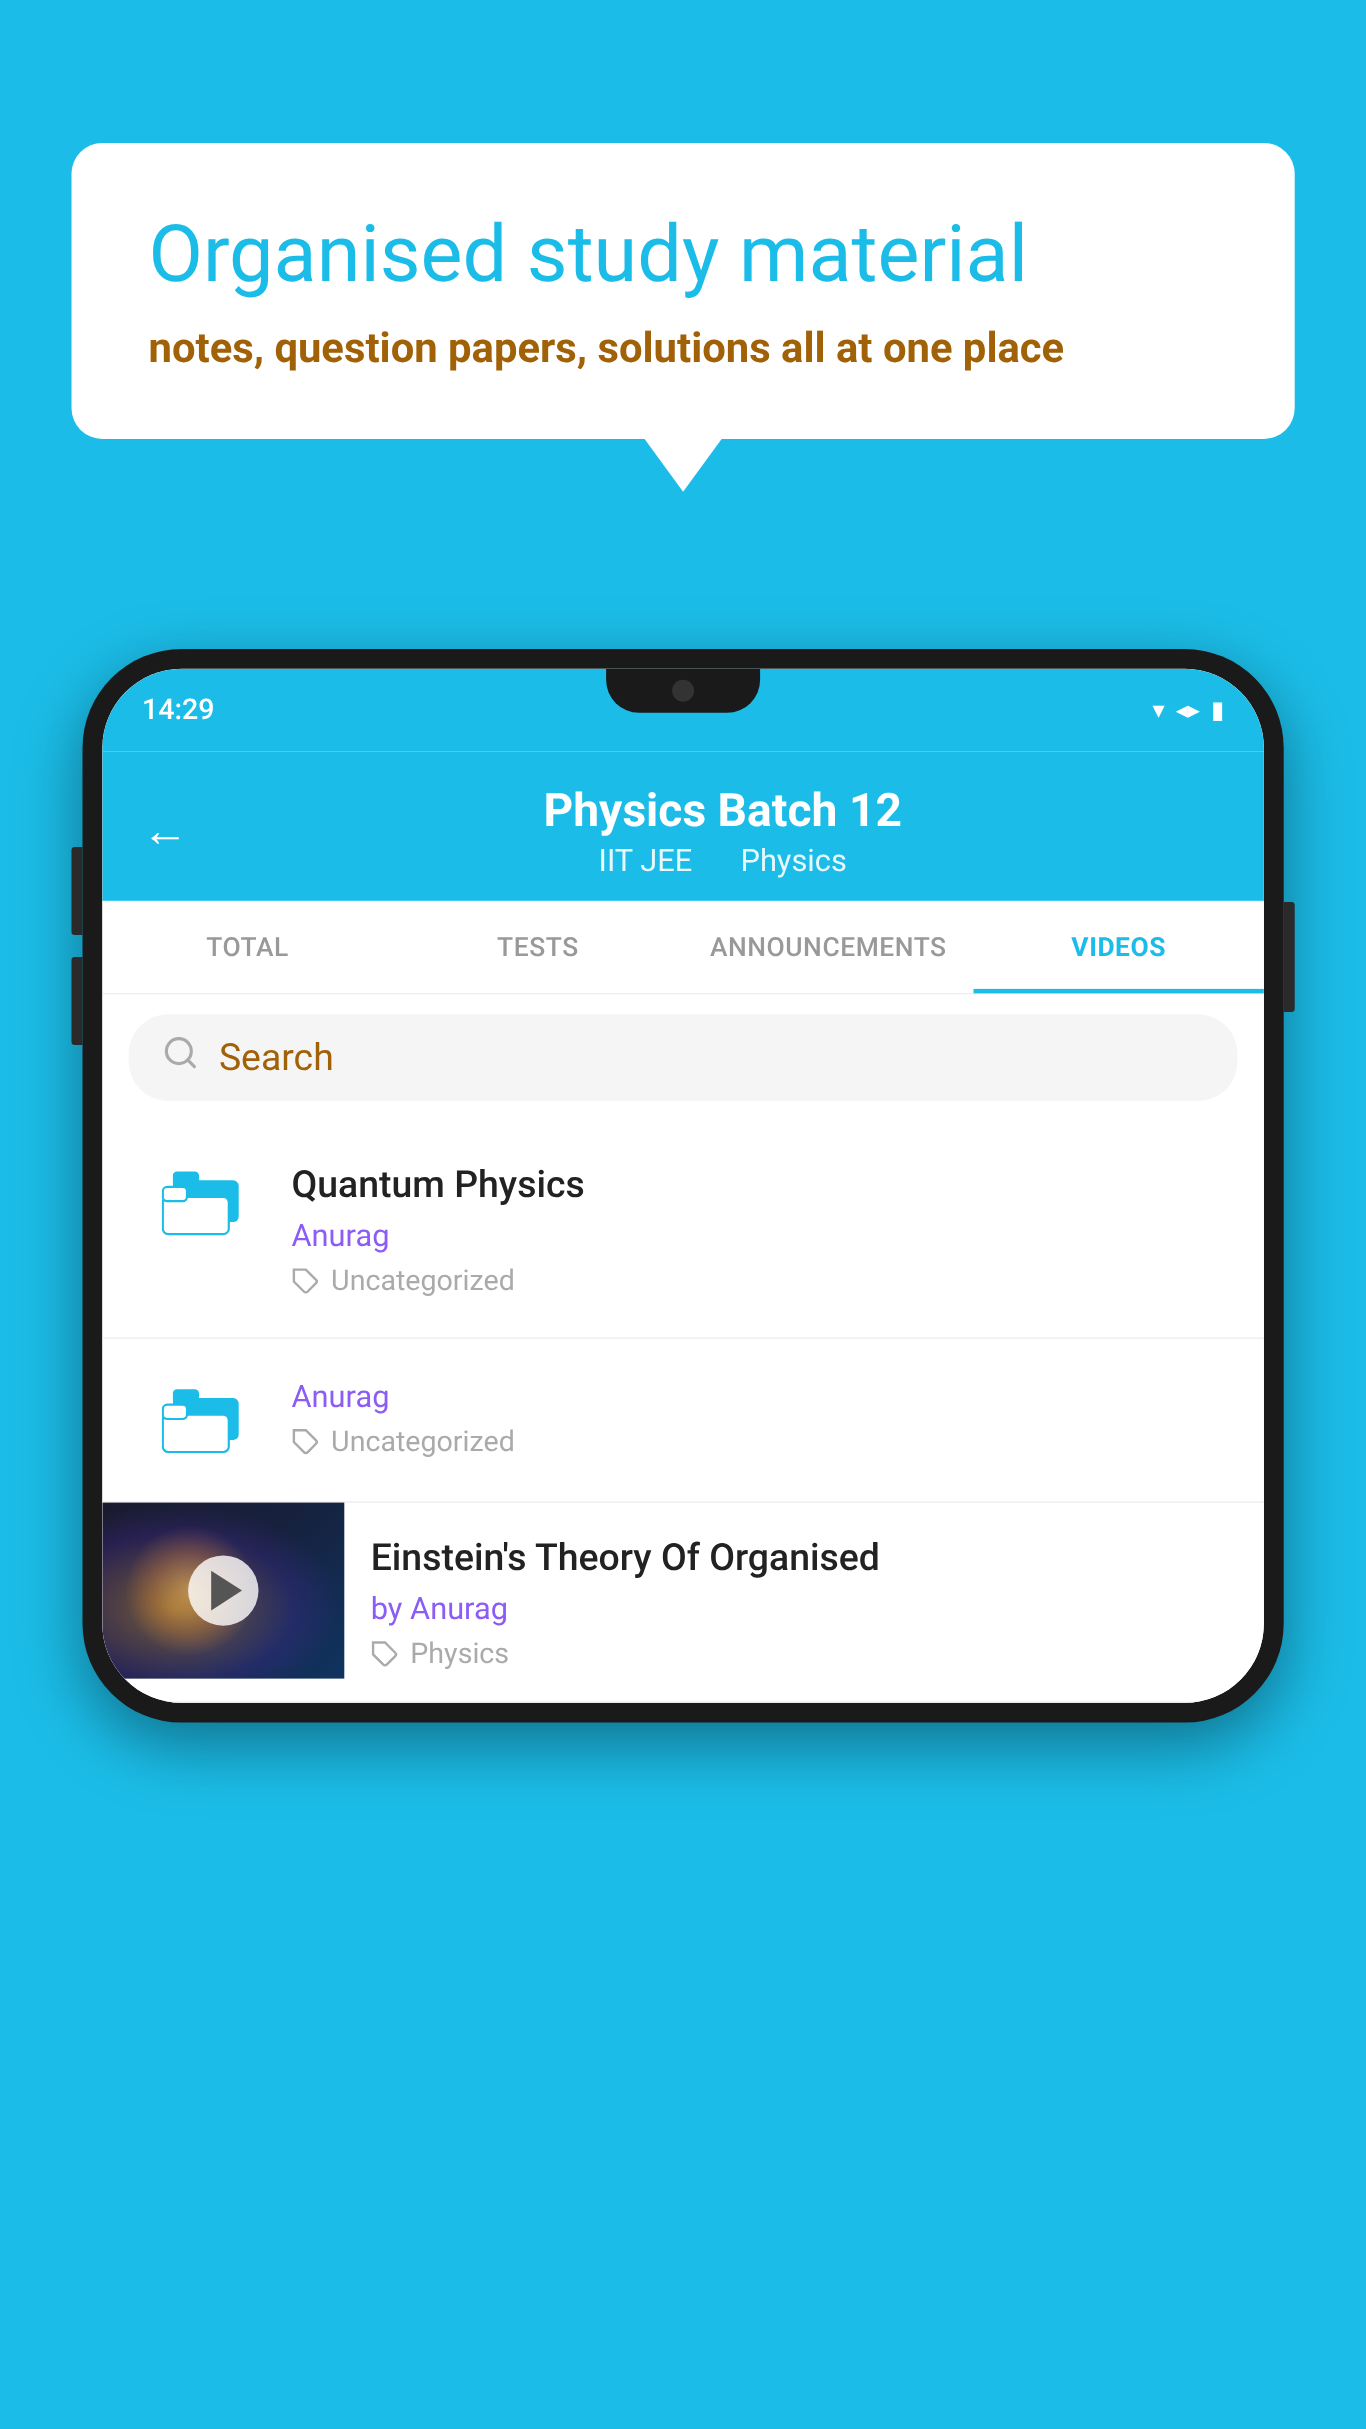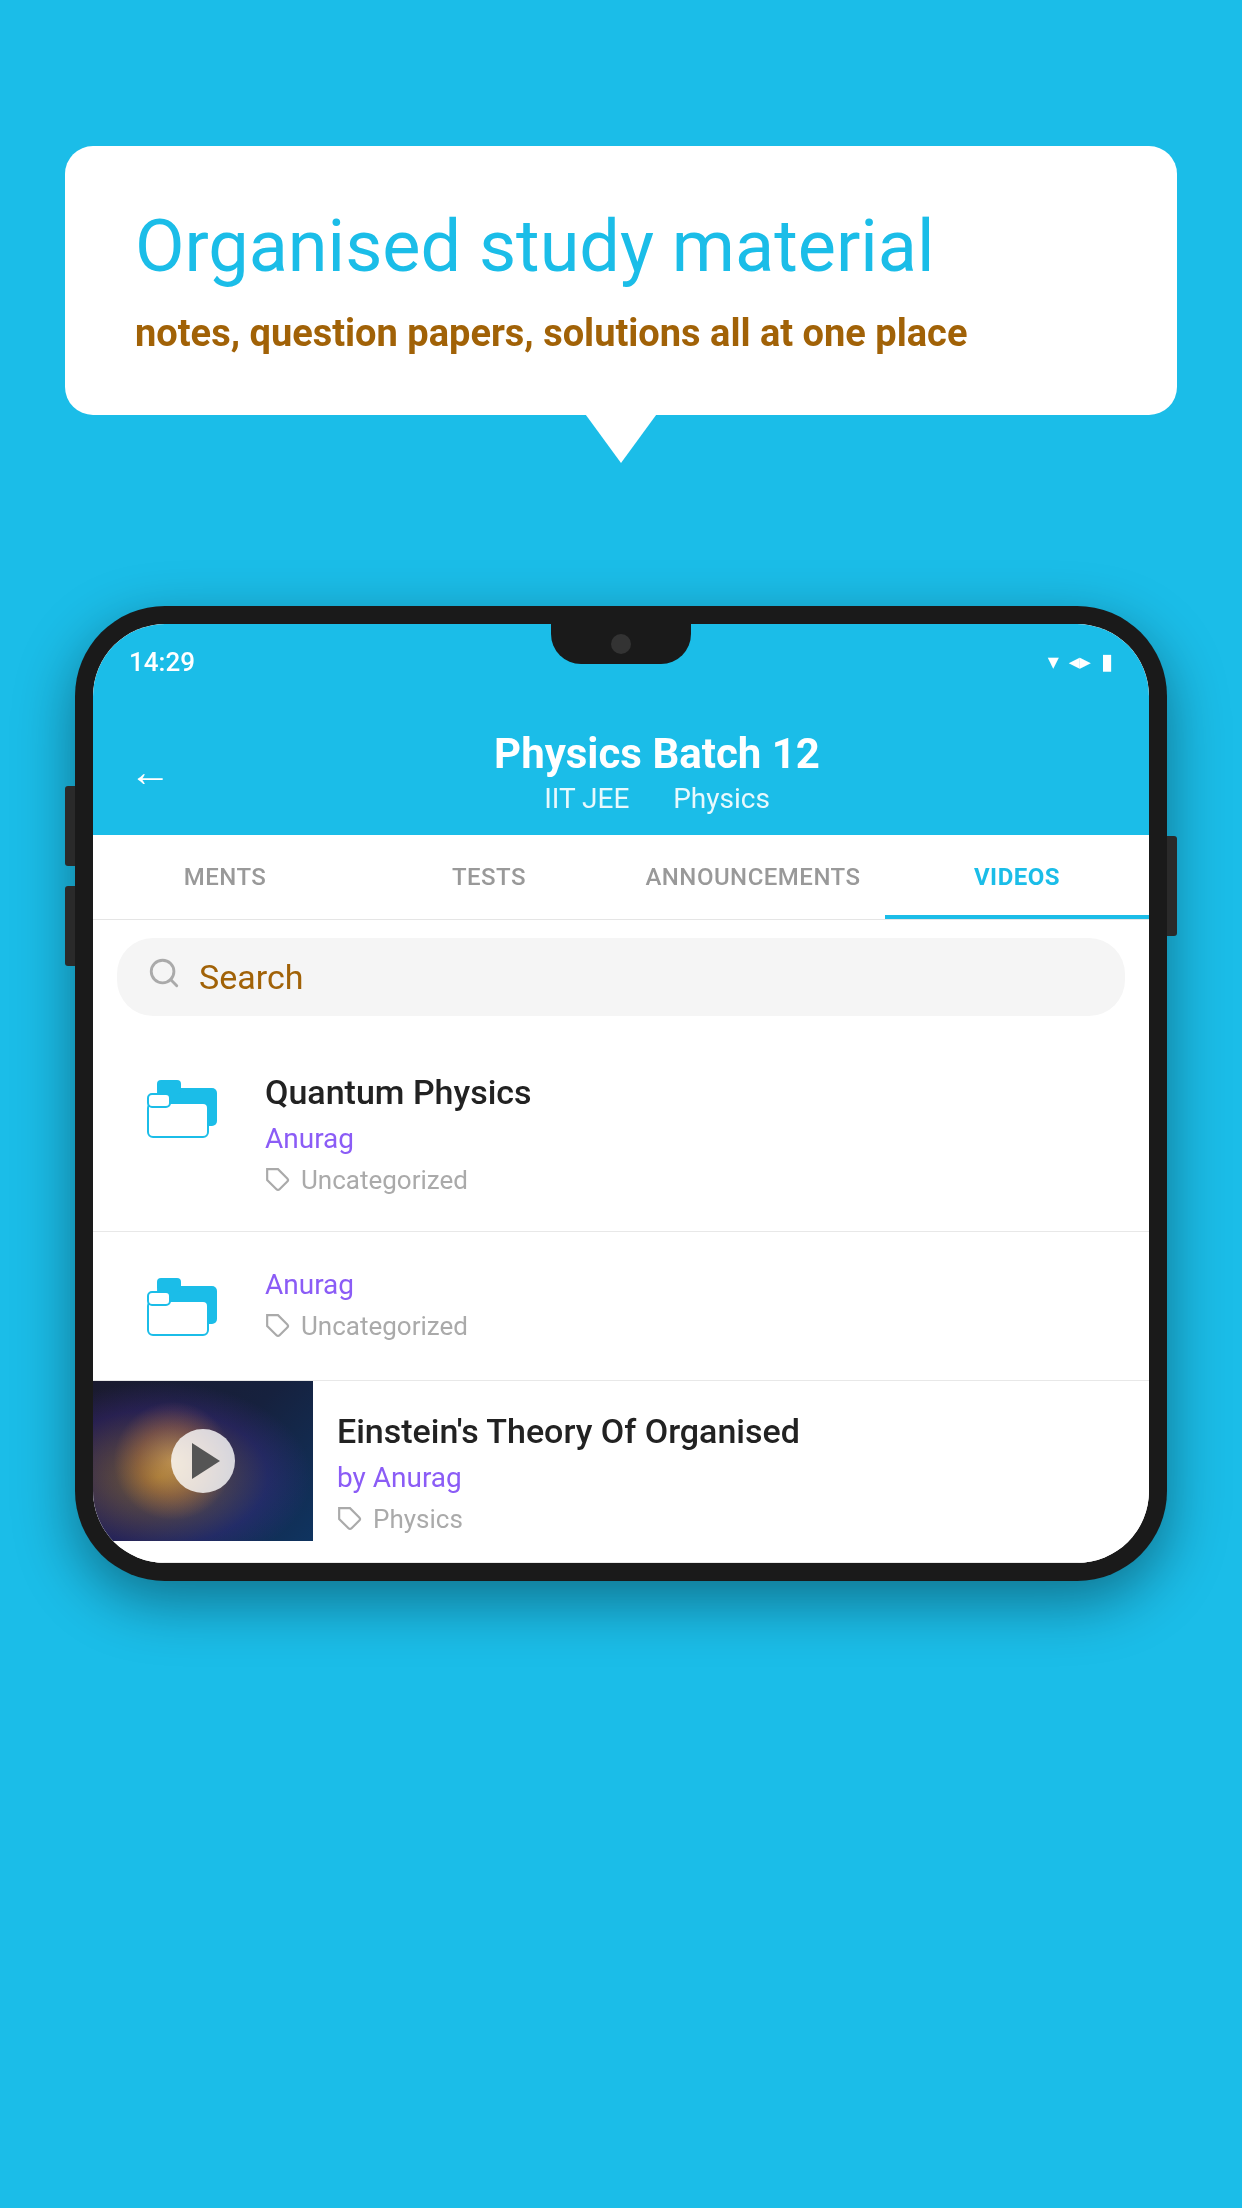--- a/index.html
+++ b/index.html
@@ -371,21 +371,21 @@
       position: absolute;
       right: -10px;
       background: #2a2a2a;
       border-radius: 0 3px 3px 0;
       width: 10px;
     }
   </style>
 </head>
 <body>
 
-<div style="width:1242px;height:1770px;background:#1bbde8;position:relative;margin-top:16px;">
+<div style="width:1242px;height:1770px;background:#1bbde8;position:relative;">
 
   <div class="speech-bubble-wrapper">
     <div class="speech-bubble">
       <div class="bubble-title">Organised study material</div>
       <div class="bubble-subtitle">notes, question papers, solutions all at one place</div>
     </div>
   </div>
 
   <div class="phone-wrapper">
     <div class="phone">
@@ -414,21 +414,21 @@
             <div class="header-title">Physics Batch 12</div>
             <div class="header-subtitle">
               <span>IIT JEE</span>
               &nbsp;&nbsp;
               <span>Physics</span>
             </div>
           </div>
         </div>
 
         <div class="tabs-bar">
-          <div class="tab-item">MENTS</div>
+          <div class="tab-item">TOTAL</div>
           <div class="tab-item">TESTS</div>
           <div class="tab-item">ANNOUNCEMENTS</div>
           <div class="tab-item active">VIDEOS</div>
         </div>
 
         <div class="search-bar-wrapper">
           <div class="search-bar">
             <span class="search-icon-svg">
               <svg width="34" height="34" viewBox="0 0 24 24" fill="none" stroke="#aaa" stroke-width="2" stroke-linecap="round" stroke-linejoin="round">
                 <circle cx="11" cy="11" r="8"></circle>

